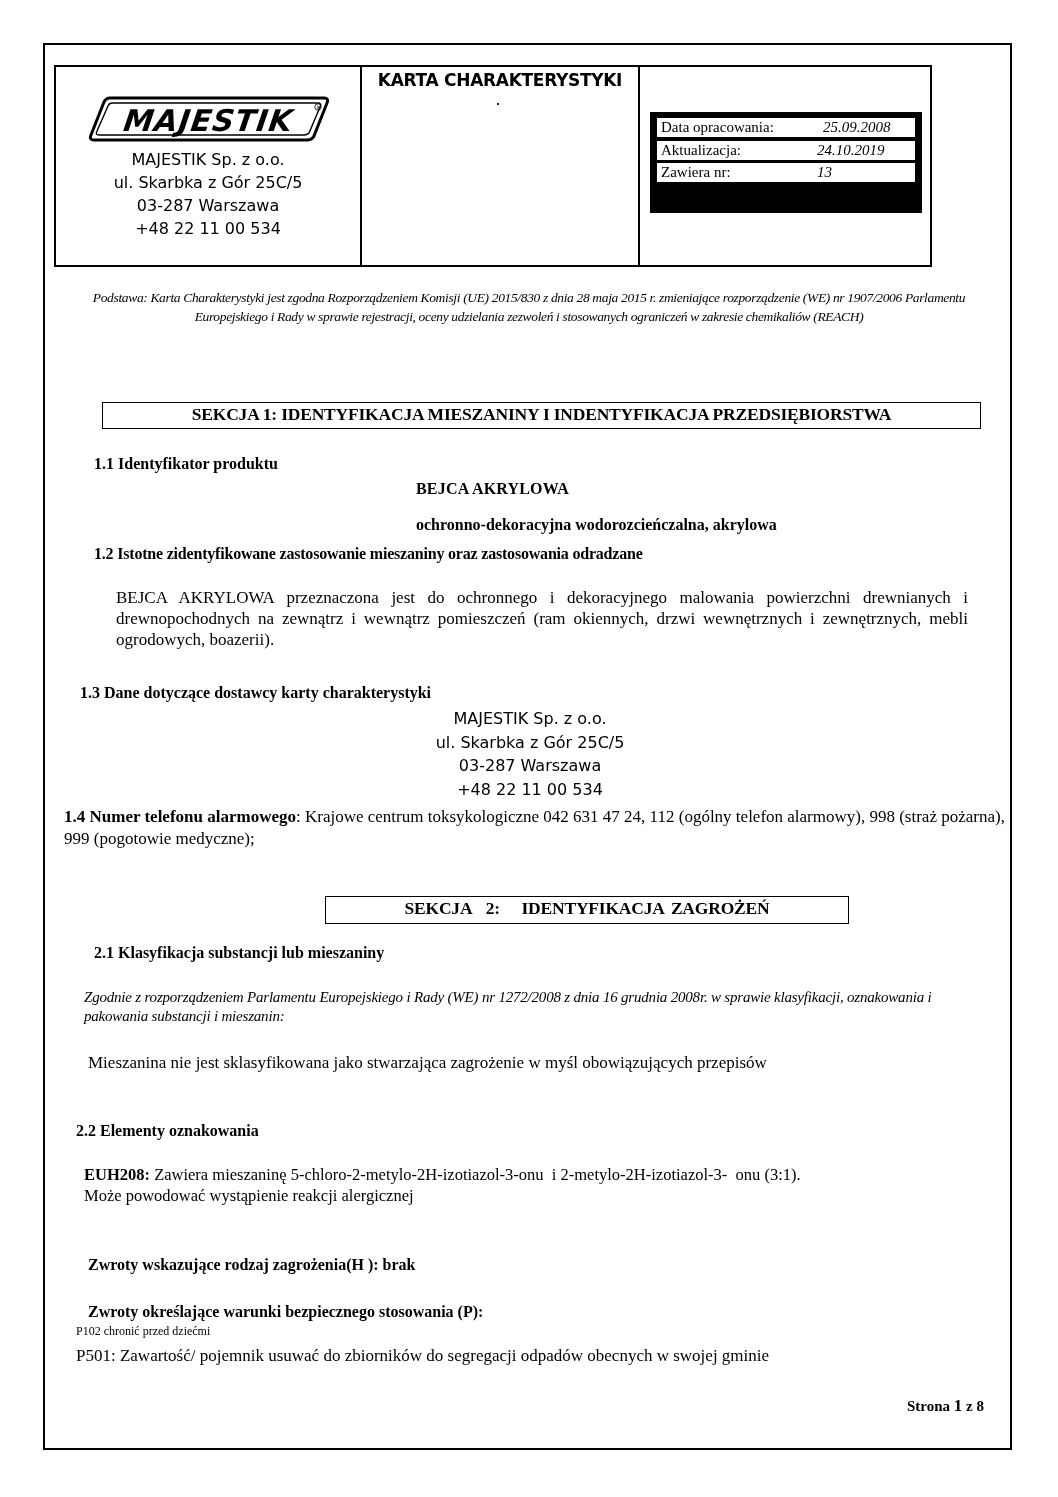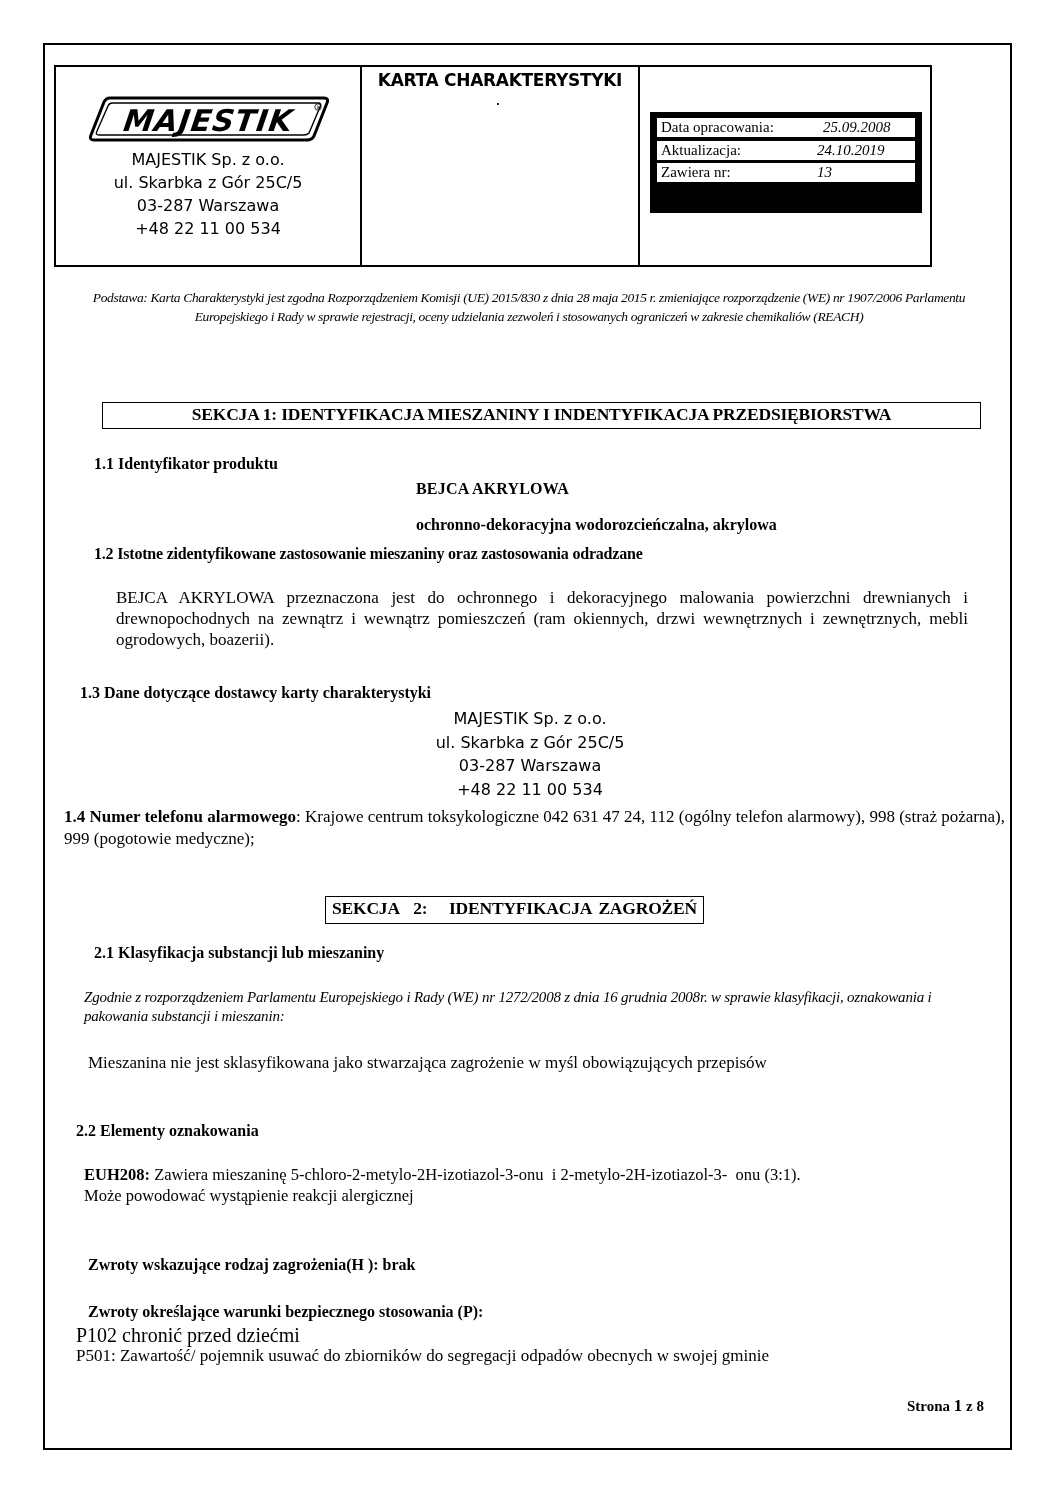--- a/index.html
+++ b/index.html
@@ -22,40 +22,40 @@
   .info-box { left: 650px; top: 112px; width: 272px; height: 101px; background: #000; box-sizing: border-box; padding: 6px 7px 7px 7px; }
   .info-row { background: #fff; height: 19px; margin-bottom: 3.5px; position: relative; font-size: 15px; line-height: 19px; }
   .info-row:last-child { margin-bottom: 0; }
   .info-label { position: absolute; left: 4px; top: 0; }
   .info-value { position: absolute; left: 160px; top: 0; font-style: italic; }
 
   .basis { left: 70px; top: 288px; width: 918px; text-align: center; font-size: 13.5px; font-style: italic; line-height: 19px; letter-spacing: -0.35px; }
 
   .sec-box { border: 1.5px solid #000; box-sizing: border-box; font-weight: bold; font-size: 17.5px; line-height: 23px; text-align: center; white-space: nowrap; letter-spacing: -0.2px; margin-left: 12px; }
   .sec1 { left: 90px; top: 402px; width: 879px; height: 27px; }
-  .sec2 { left: 313px; top: 896px; width: 379px; height: 28px; word-spacing: 3px; }
+  .sec2 { left: 313px; top: 896px; width: 524px; height: 28px; word-spacing: 3px; }
 
   .bold { font-weight: bold; }
   .t16 { font-size: 16px; }
   .lbl11 { left: 94px; top: 455px; }
   .val11a { left: 416px; top: 455px; letter-spacing: 0.2px; margin-top: 25px; }
   .val11b { left: 416px; top: 478px; margin-top: 38px; }
   .lbl12 { left: 94px; top: 545px; letter-spacing: -0.2px; }
   .text12 { left: 116px; top: 587px; width: 852px; font-size: 17px; line-height: 21px; text-align: justify; text-align-last: left; }
   .lbl13 { left: 80px; top: 684px; }
   .supplier { left: 360px; top: 707px; width: 340px; text-align: center; font-size: 16px; line-height: 23.5px; }
   .line14 { left: 64px; top: 806px; width: 945px; font-size: 17px; line-height: 22px; }
   .lbl21 { left: 94px; top: 944px; }
   .text21 { left: 84px; top: 988px; width: 880px; font-size: 15px; font-style: italic; line-height: 19px; letter-spacing: -0.2px; }
   .text21b { left: 88px; top: 1053px; font-size: 17px; text-align: right; }
   .lbl22 { left: 76px; top: 1122px; }
   .euh { left: 84px; top: 1164px; font-size: 16.5px; line-height: 21px; }
   .lblH { left: 88px; top: 1256px; }
   .lblP { left: 88px; top: 1303px; }
-  .p102 { left: 76px; top: 1324px; font-size: 20px; }
+  .p102 { left: 76px; top: 1324px; font-size: 12px; }
   .p501 { left: 76px; top: 1346px; font-size: 17px; }
   .page-num { left: 907px; top: 1396px; font-size: 15px; font-weight: bold; }
   .page-num .bignum { font-size: 17px; }
 </style>
 </head>
 <body>
 
 <div class="abs outer-frame"></div>
 <div class="abs header-box"></div>
 <div class="abs header-div1"></div>

